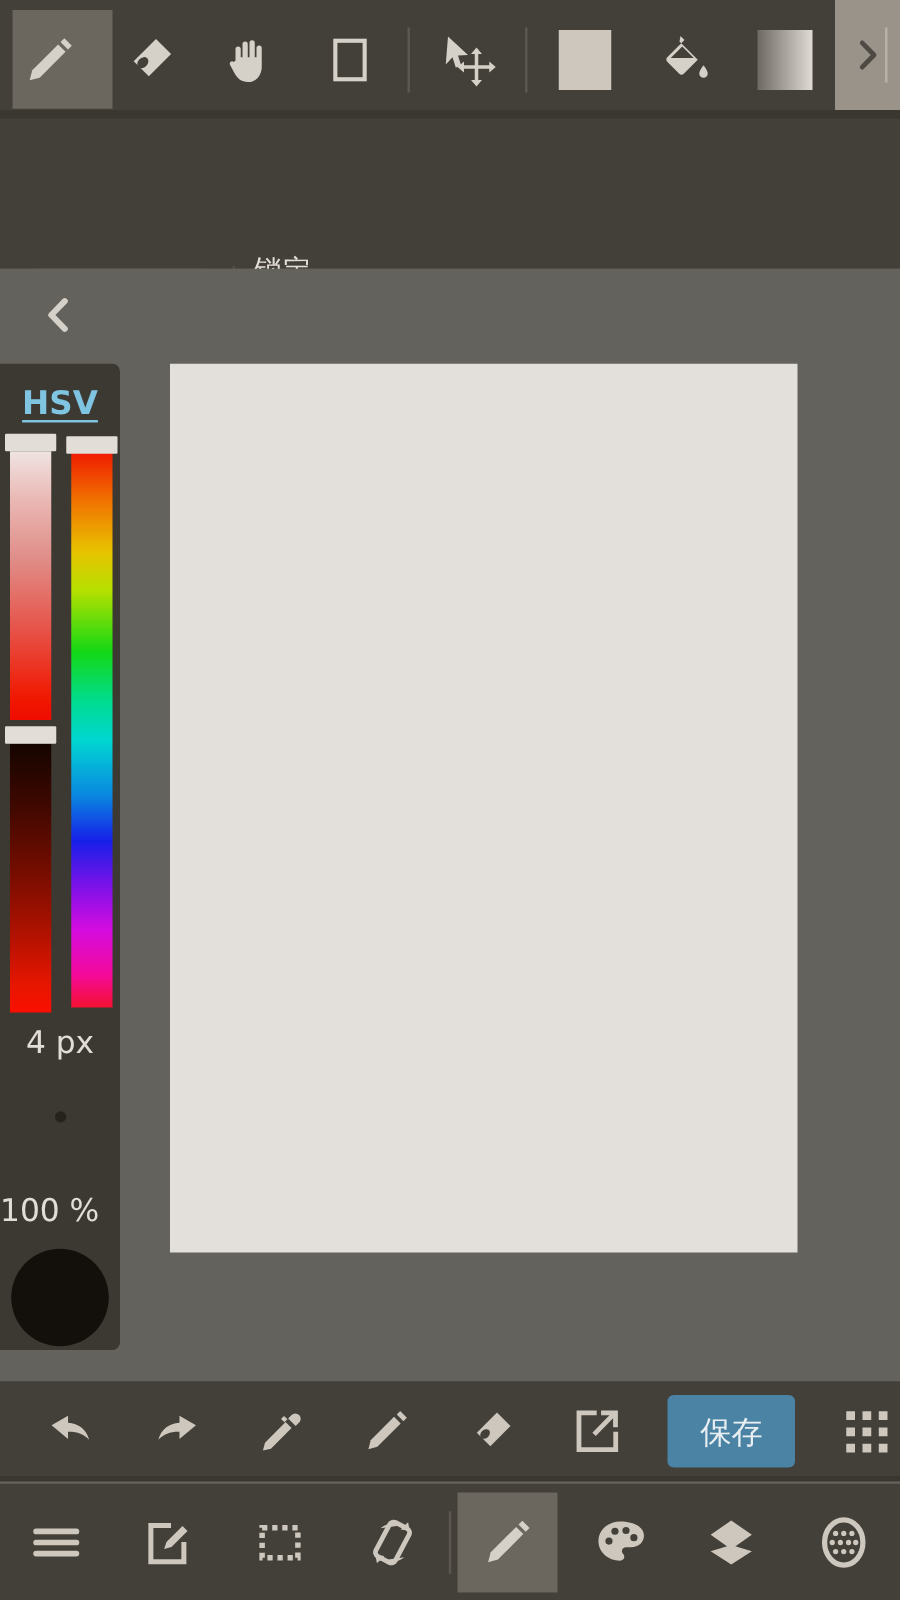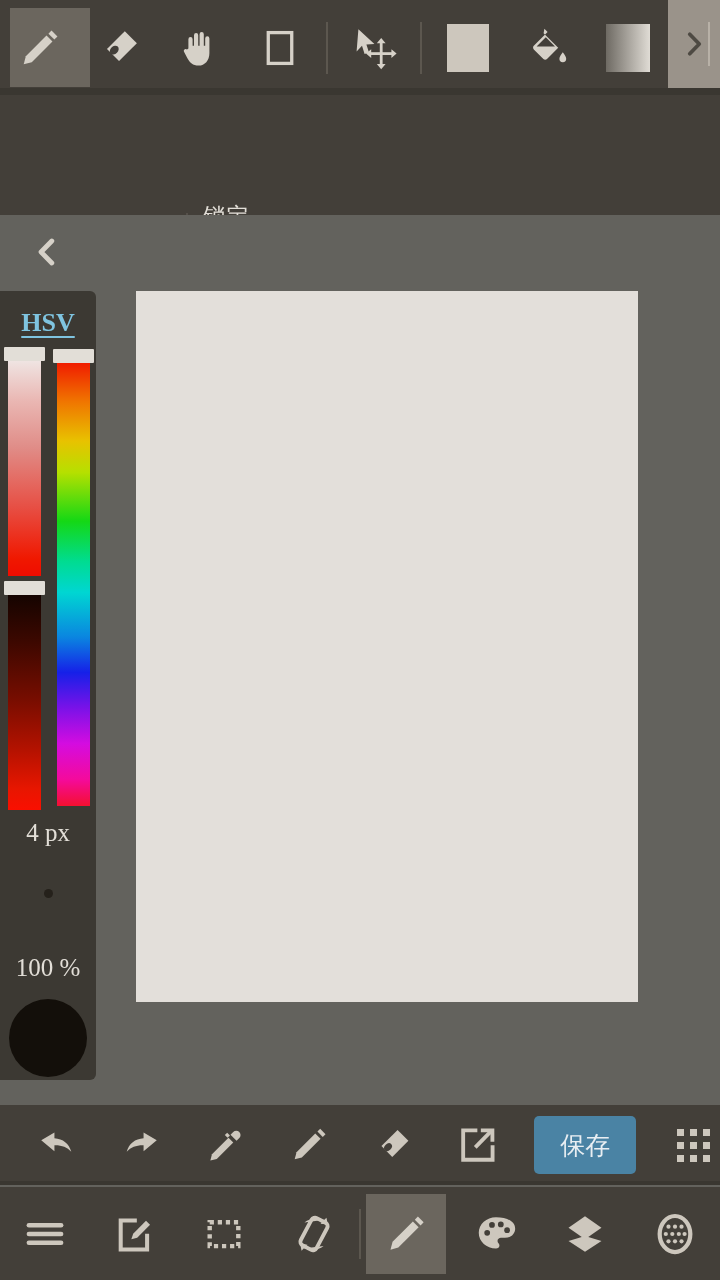--- a/index.html
+++ b/index.html
@@ -93,21 +93,21 @@
     display:flex; align-items:center; justify-content:center;
   }
   #canvas{
     position:absolute; left:136px; top:291px; width:502px; height:711px;
     background:#e3dfda;
   }
 
   
   #color-panel{
     position:absolute; left:0; top:291px; width:96px; height:789px;
-    background:#3c3933; border-top-right-radius:6px; border-bottom-right-radius:6px;font-family:Liberation Serif, serif;
+    background:#3c3933; border-top-right-radius:6px; border-bottom-right-radius:6px;
   }
   #hsv-label{
     position:absolute; left:0; top:17px; width:96px; text-align:center;
     color:#7fc4e0; font-size:26px; font-weight:bold;
     text-decoration:underline; text-underline-offset:5px;
   }
   .slider{
     position:absolute; width:33px;
   }
   .sl-thumb{
@@ -125,21 +125,21 @@
       #1620e8 70%, #7a12e8 78%, #d40ce0 86%, #f40a9c 94%, #f41030 100%); }
   #size-label{
     position:absolute; left:0; top:528px; width:96px; text-align:center;
     color:#e2ded7; font-size:25px;
   }
   #brush-dot{
     position:absolute; left:44px; top:598px; width:9px; height:9px;
     background:#25211b; border-radius:50%;
   }
   #opacity-label{
-    position:absolute; left:0; top:663px; width:96px; text-align:center;
+    position:absolute; left:0; top:663px; width:96px; 
     color:#e2ded7; font-size:25px;
   }
   #color-swatch{
     position:absolute; left:9px; top:708px; width:78px; height:78px;
     border-radius:50%; background:#130f0a;
   }
 
   
   #action-bar{
     position:absolute; left:0; top:1105px; width:720px; height:80px;

